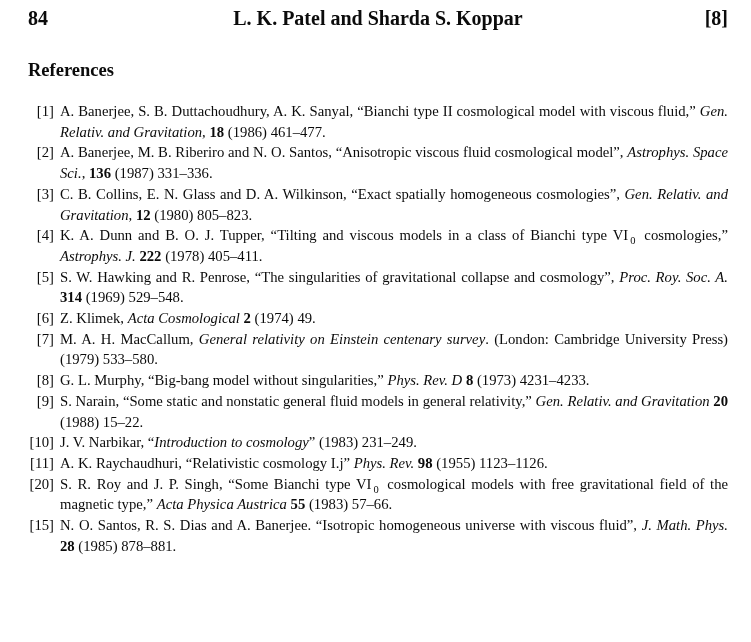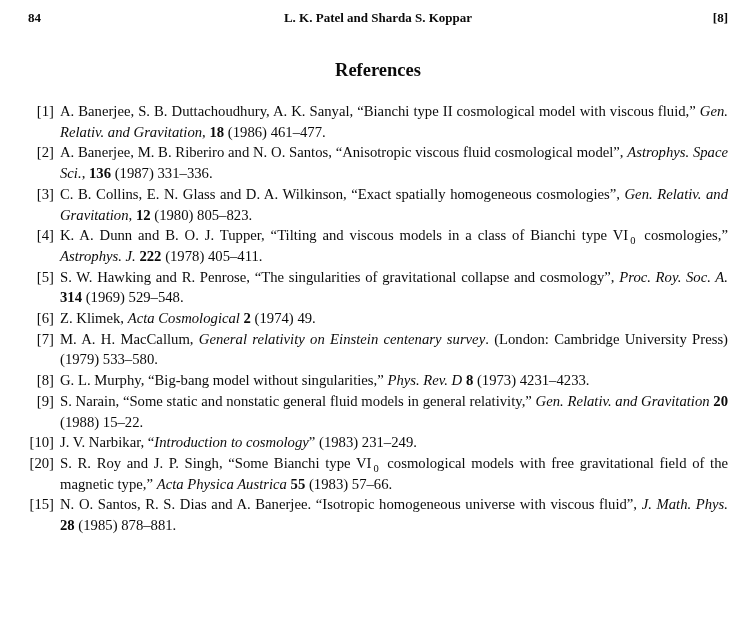--- a/index.html
+++ b/index.html
@@ -17,30 +17,30 @@
   }
   .page {
     width: 751px;
     height: 642px;
     box-sizing: border-box;
     padding: 8px 23px 0 28px;
   }
   .page-header {
     display: flex;
     align-items: flex-start;
-    font-size: 13px;
+    font-size: 20px;
     font-weight: bold;
     line-height: 20px;
   }
   .page-header .hleft  { width: 90px; text-align: left; }
   .page-header .hmid   { flex: 1; text-align: center; }
   .page-header .hright { width: 90px; text-align: right; }
   .section-title {
     margin-top: 31px;
-    text-align: center;
+    text-align: left;
     font-size: 18.5px;
     font-weight: bold;
     line-height: 22px;
   }
   .ref-list {
     margin-top: 20px;
   }
   .ref-item {
     display: flex;
     font-size: 14.7px;
@@ -113,20 +113,24 @@
       </div>
       <div class="ref-item">
         <span class="ref-label">[9]</span>
         <span class="ref-text"><span class="seg-p">S. Narain, “Some static and nonstatic general fluid models in general relativity,” </span><span class="seg-i">Gen. Relativ. and Gravitation</span><span class="seg-p"> </span><span class="seg-b">20</span><span class="seg-p"> (1988) 15–22.</span></span>
       </div>
       <div class="ref-item">
         <span class="ref-label">[10]</span>
         <span class="ref-text"><span class="seg-p">J. V. Narbikar, “</span><span class="seg-i">Introduction to cosmology</span><span class="seg-p">” (1983) 231–249.</span></span>
       </div>
       <div class="ref-item">
+        <span class="ref-label">[11]</span>
+        <span class="ref-text"><span class="seg-p">A. K. Raychaudhuri, “Relativistic cosmology I.j” </span><span class="seg-i">Phys. Rev.</span><span class="seg-p"> </span><span class="seg-b">98</span><span class="seg-p"> (1955) 1123–1126.</span></span>
+      </div>
+      <div class="ref-item">
         <span class="ref-label">[20]</span>
         <span class="ref-text"><span class="seg-p">S. R. Roy and J. P. Singh, “Some Bianchi type VI</span><sub class="seg-sub">0</sub><span class="seg-p"> cosmological models with free gravitational field of the magnetic type,” </span><span class="seg-i">Acta Physica Austrica</span><span class="seg-p"> </span><span class="seg-b">55</span><span class="seg-p"> (1983) 57–66.</span></span>
       </div>
       <div class="ref-item">
         <span class="ref-label">[15]</span>
         <span class="ref-text"><span class="seg-p">N. O. Santos, R. S. Dias and A. Banerjee. “Isotropic homogeneous universe with viscous fluid”, </span><span class="seg-i">J. Math. Phys.</span><span class="seg-p"> </span><span class="seg-b">28</span><span class="seg-p"> (1985) 878–881.</span></span>
       </div>
     </div>
 
 </div>

